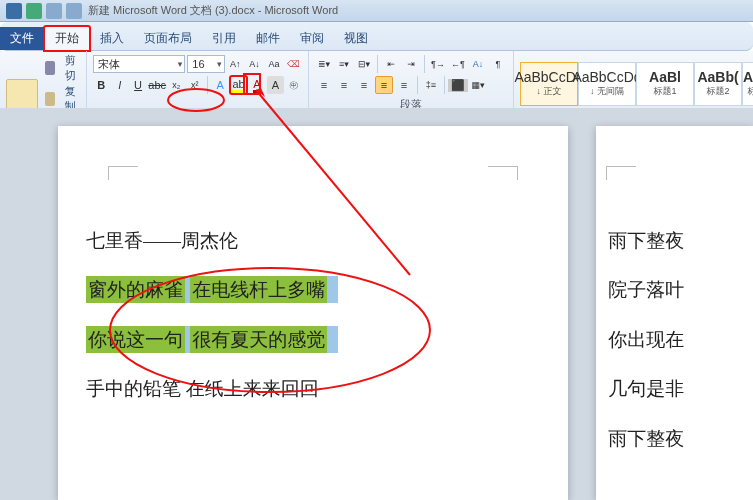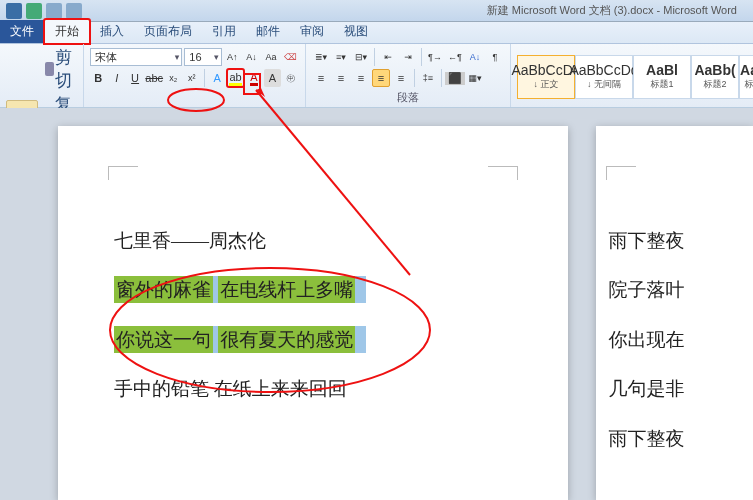--- a/index.html
+++ b/index.html
@@ -3,35 +3,35 @@
 <meta charset="utf-8">
 <style>
   * { box-sizing: border-box; margin: 0; padding: 0; font-family: "Microsoft YaHei", "SimSun", sans-serif; }
   body { width: 753px; height: 500px; overflow: hidden; background: #fff; position: relative; }
 
   .titlebar { height: 22px; background: linear-gradient(#d7e4f2,#c3d6ec); display: flex; align-items: center; font-size: 11px; color: #444; border-bottom: 1px solid #9ab; }
   .qat { display: flex; gap: 4px; padding: 0 6px; align-items: center; }
   .qat .ico { width: 16px; height: 16px; background: #3a6ea5; border-radius: 2px; display: inline-block; }
   .qat .ico.save { background: #4a7; }
   .qat .ico.undo { background: #8ac; }
-  .title-txt { flex: 1; text-align: right; color: #555; padding-right: 16px; }
-
-  .tabstrip { height: 22px; background: linear-gradient(#e8f0fa,#dce8f5); display: flex; align-items: flex-end; font-size: 12px; border-bottom: 1px solid #b0c4de; }
+  .title-txt { flex: 1; text-align: left; color: #555; padding-right: 10px; }
+
+  .tabstrip { height: 29px; background: linear-gradient(#e8f0fa,#dce8f5); display: flex; align-items: flex-end; font-size: 12px; border-bottom: 1px solid #b0c4de; border-radius: 7px; }
   .tab { padding: 3px 10px 3px 10px; color: #2a4d7a; cursor: pointer; }
   .tab.file { background: #2a569a; color: #fff; border-radius: 0; }
   .tab.active { background: #f4f8fc; border: 1px solid #f4c040; border-bottom: 1px solid #f4f8fc; border-radius: 2px 2px 0 0; color: #333; margin-bottom: -1px; outline: 2px solid #e11; outline-offset: -1px; }
 
   .ribbon { height: 64px; background: linear-gradient(#f4f8fc,#e4ecf6); border-bottom: 1px solid #b8cde0; display: flex; font-size: 11px; }
   .group { border-right: 1px solid #c8d8ea; padding: 2px 6px 0 6px; display: flex; flex-direction: column; }
   .group-body { flex: 1; display: flex; align-items: center; gap: 3px; }
   .group-label { text-align: center; font-size: 11px; color: #556; padding: 1px 0 2px 0; position: relative; }
 
   .clip-big { width: 32px; height: 40px; background: #f6e6b0; border: 1px solid #d0bb80; border-radius: 2px; }
   .clip-col { display: flex; flex-direction: column; gap: 1px; margin-left: 4px; }
-  .clip-row { display: flex; align-items: center; gap: 1px; color: #2a4d7a; font-size: 17px; cursor: pointer; }
+  .clip-row { display: flex; align-items: center; gap: 10px; color: #2a4d7a; font-size: 11px; cursor: pointer; }
   .mini-ico { width: 14px; height: 14px; display: inline-block; border-radius: 2px; }
   .mi-cut { background: #88a; }
   .mi-copy { background: #cb8; }
   .mi-brush { background: #e9c060; }
 
   .font-row { display: flex; align-items: flex-end; gap: 2px; }
   .combo { height: 18px; border: 1px solid #a8bdd4; background: #fff; font-size: 11px; padding: 0 14px 0 4px; position: relative; display: inline-flex; align-items: center; color: #333; }
   .combo::after { content: "▾"; position: absolute; right: 2px; font-size: 9px; color: #556; }
   .btn { width: 18px; height: 18px; display: inline-flex; align-items: center; justify-content: center; font-size: 11px; color: #333; cursor: pointer; border-radius: 2px; }
   .btn.bold { font-weight: bold; }
@@ -41,21 +41,21 @@
   .sep { width: 1px; height: 18px; background: #c0d0e2; margin: 0 2px; }
   .marker { outline: 2px solid #e11; outline-offset: -1px; }
 
   .styles { display: flex; align-items: center; gap: 0; }
   .style-box { width: 58px; height: 44px; border: 1px solid #c8d8ea; background: #fff; display: flex; flex-direction: column; align-items: center; justify-content: center; font-size: 9px; color: #555; cursor: pointer; }
   .style-box.sel { border: 1px solid #f4b030; background: #fff6e0; }
   .style-prev { font-size: 14px; color: #333; }
   .style-prev.big { font-size: 14px; font-weight: bold; }
 
   .docarea { position: absolute; top: 108px; left: 0; right: 0; bottom: 0; background: #d0d8e2; display: flex; gap: 28px; padding: 18px 0 0 58px; overflow: hidden; }
-  .page { width: 520px; background: #fff; box-shadow: 0 2px 8px rgba(0,0,0,0.25); padding: 50px 60px 0 56px; position: relative; }
+  .page { width: 520px; background: #fff; box-shadow: 0 2px 8px rgba(0,0,0,0.25); padding: 50px 60px 0 28px; position: relative; }
   .page.right { width: 160px; padding: 50px 0 0 12px; }
   .page .crop-tl { position: absolute; top: 40px; left: 50px; width: 30px; height: 14px; border-left: 1px solid #bbb; border-top: 1px solid #bbb; }
   .page .crop-tr { position: absolute; top: 40px; right: 50px; width: 30px; height: 14px; border-right: 1px solid #bbb; border-top: 1px solid #bbb; }
 
   .doc-line { font-family: "SimSun", serif; font-size: 19px; color: #222; line-height: 2.6; white-space: nowrap; }
   .hl-pad { background: #9fc7e8; padding: 3px 0; }
   .hl-grn { background: #8bbf3c; padding: 3px 2px; }
 
   svg.overlay { position: absolute; top: 0; left: 0; pointer-events: none; }
 </style>

